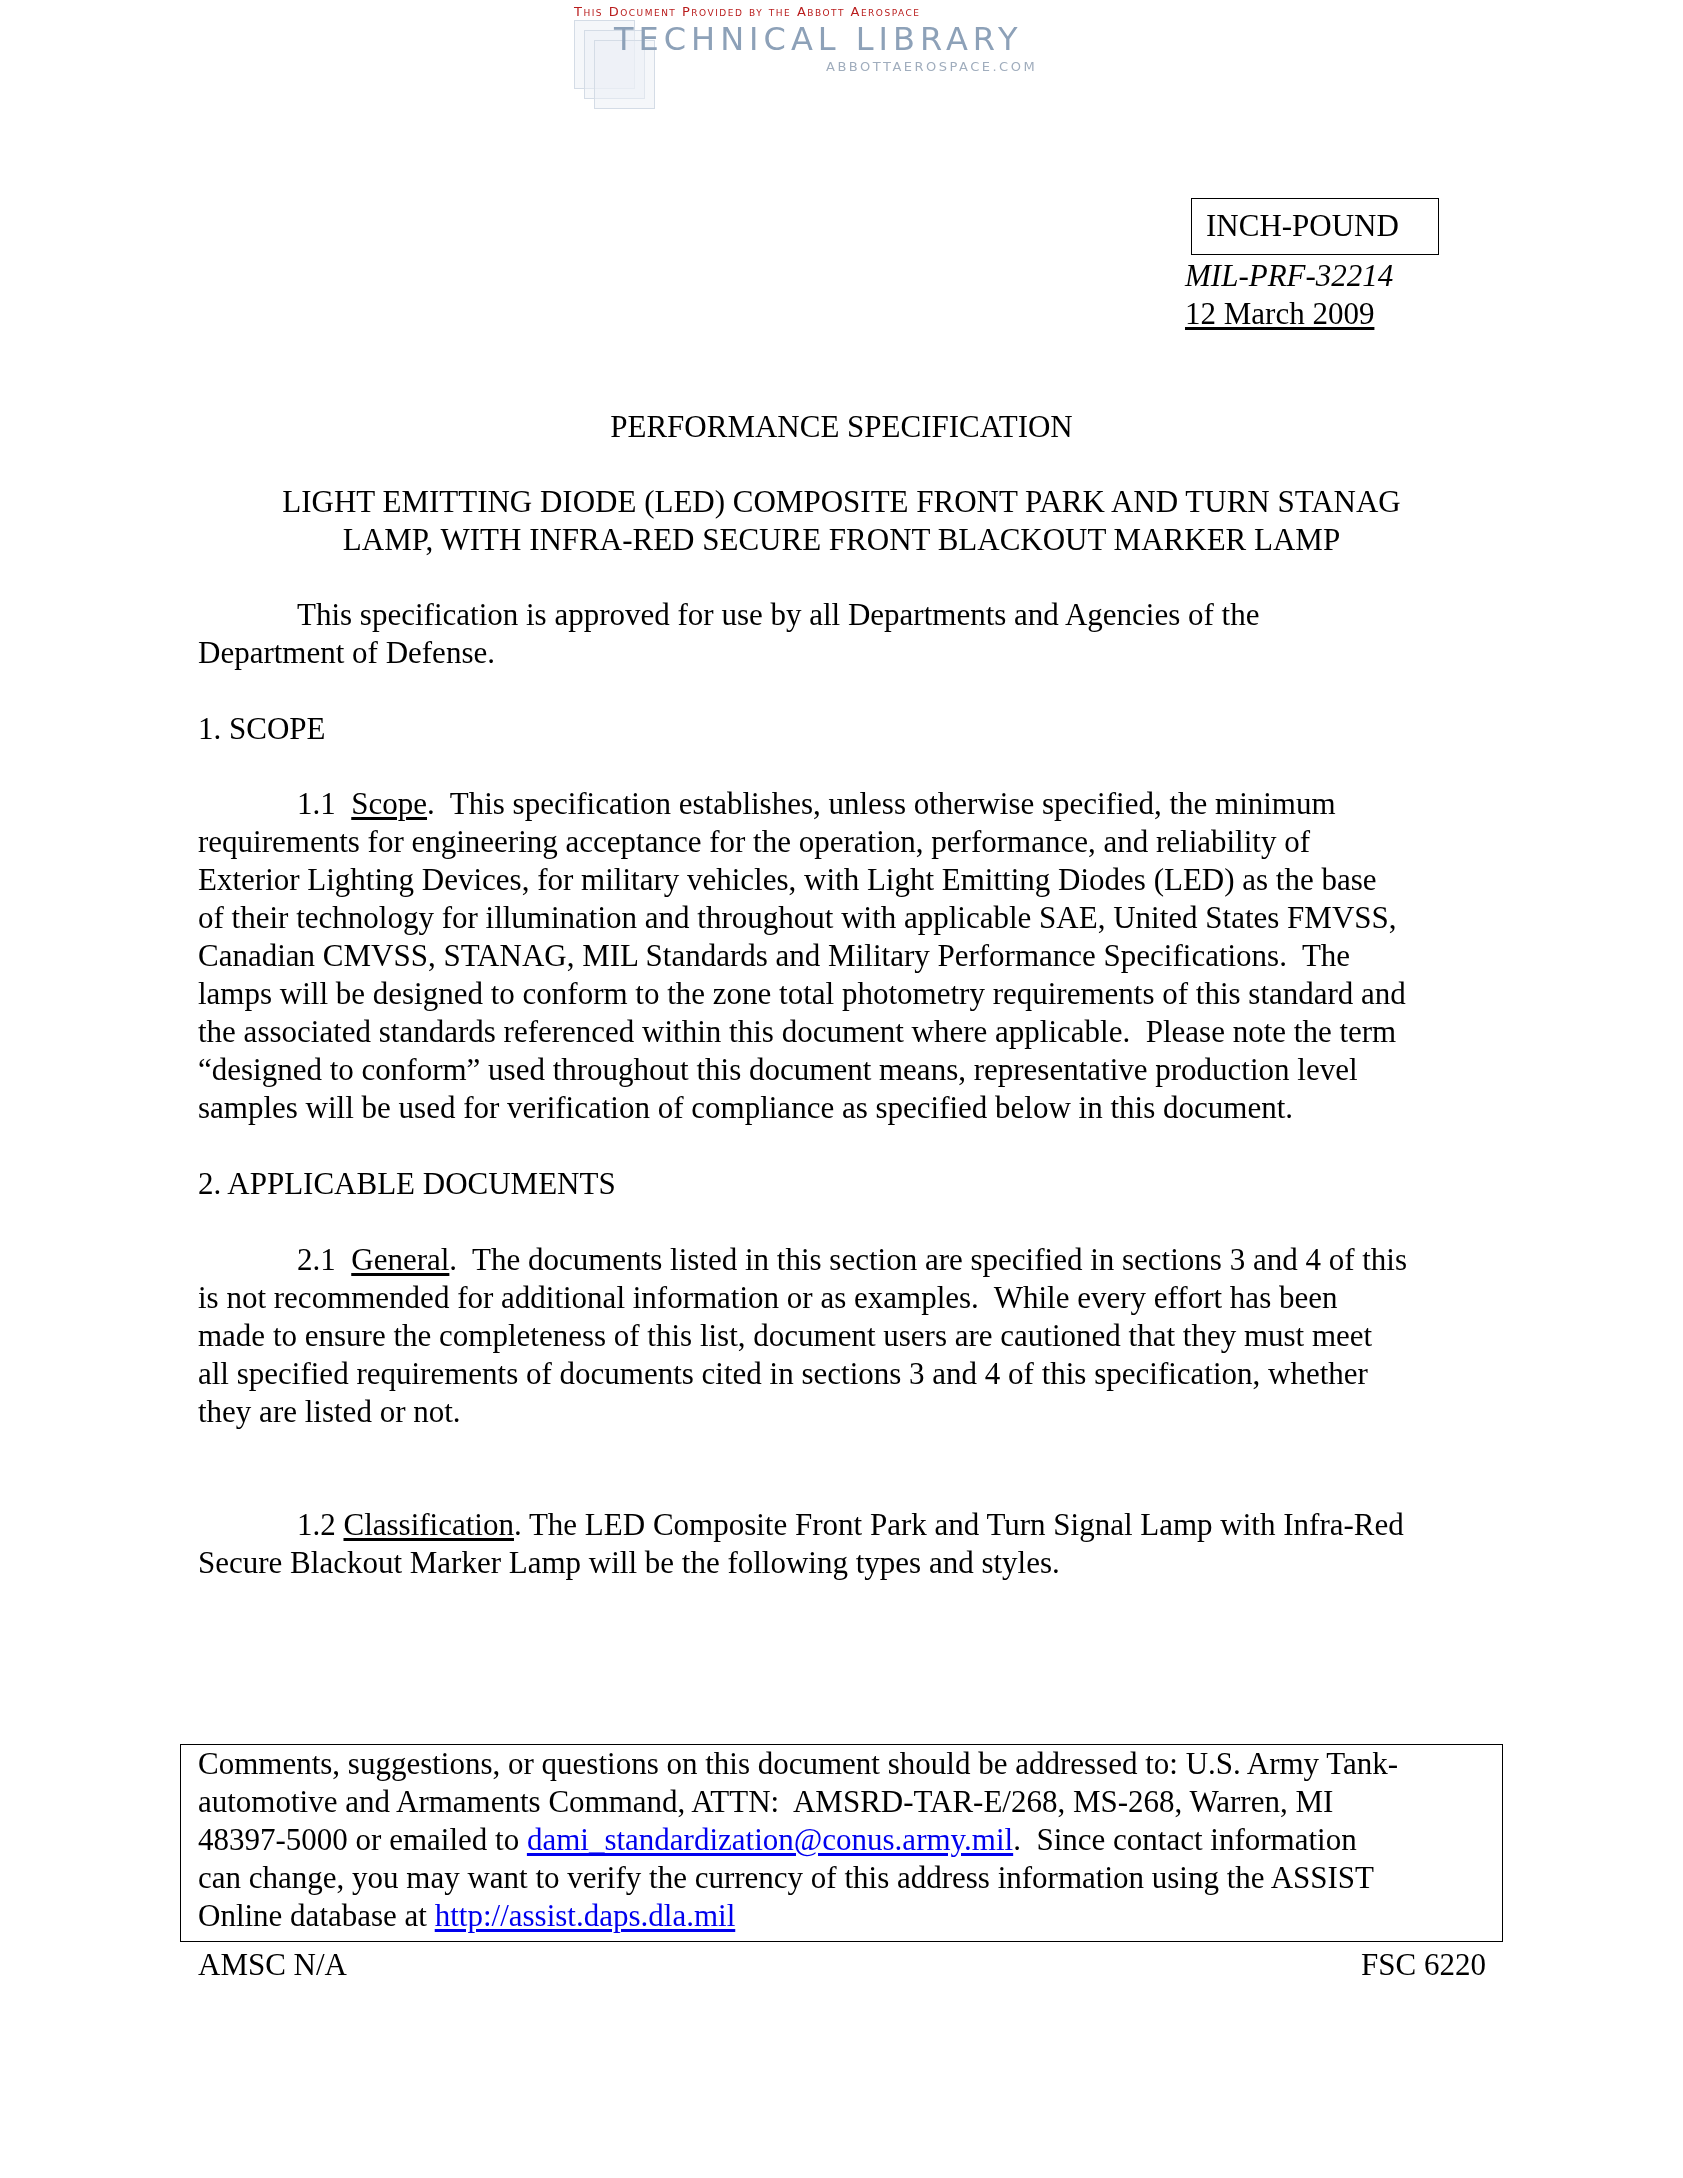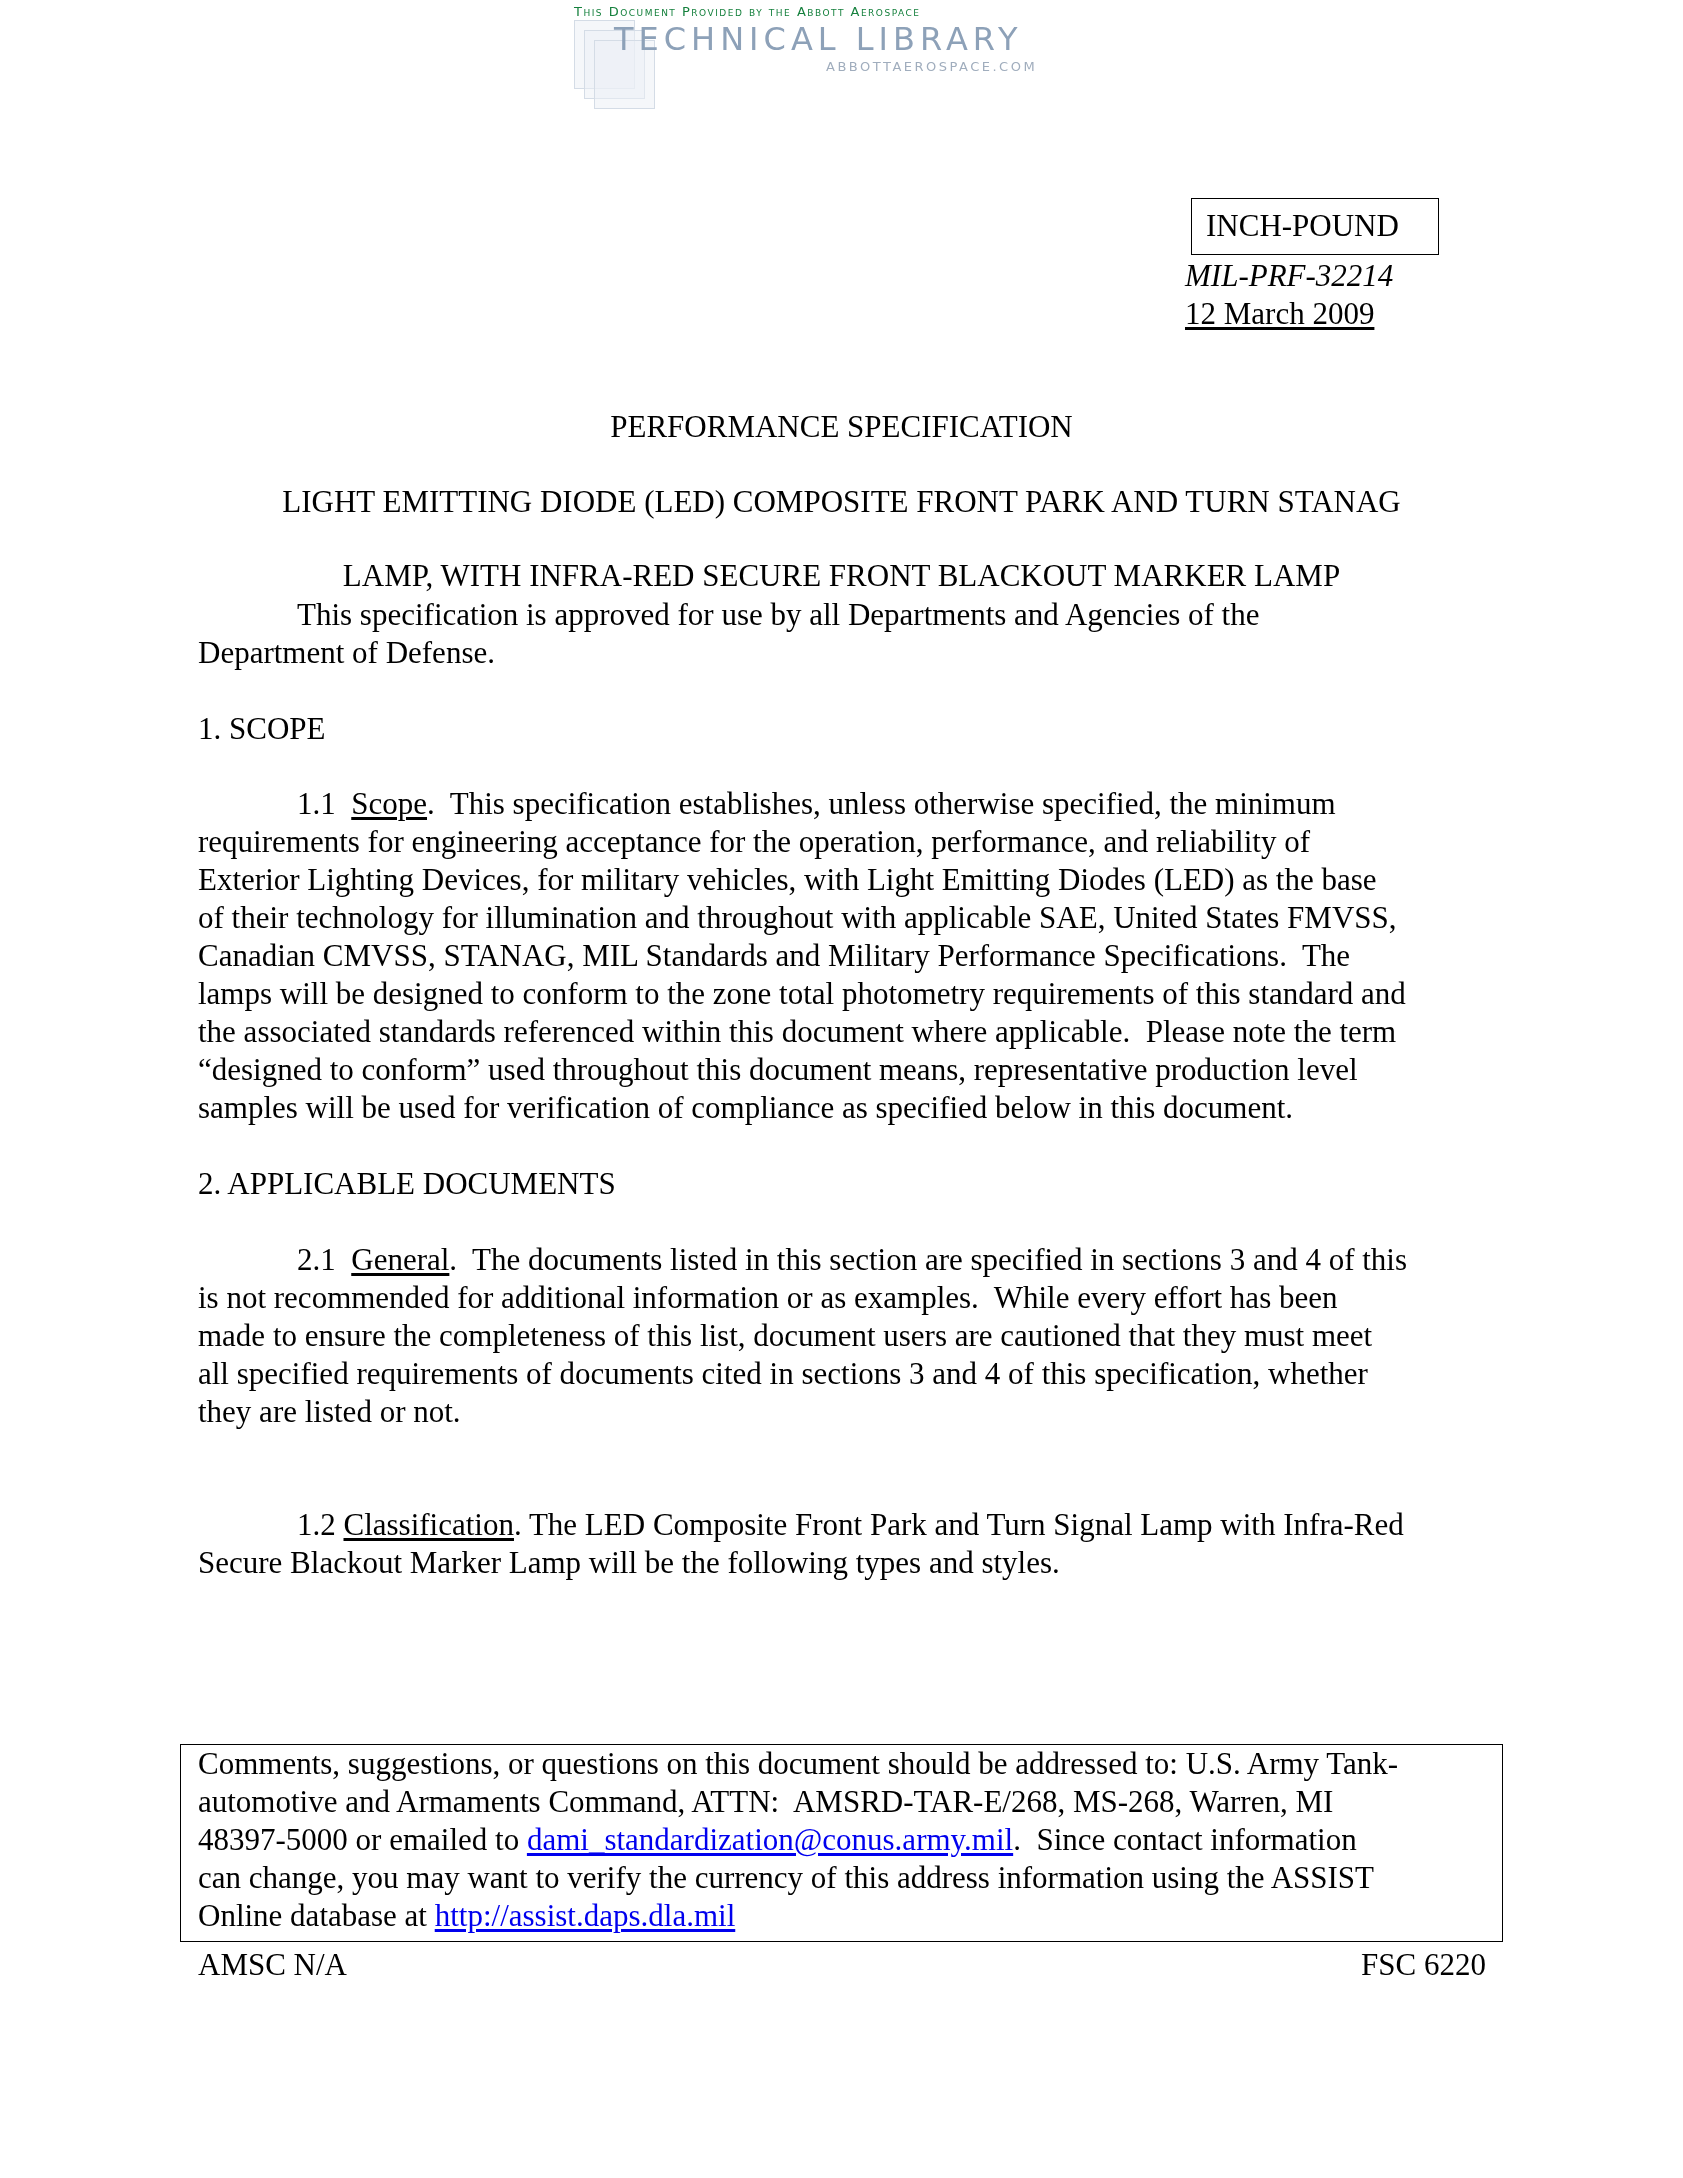--- a/index.html
+++ b/index.html
@@ -3,21 +3,21 @@
 <meta charset="utf-8">
 <style>
   html, body { margin: 0; padding: 0; background: #ffffff; }
   body { width: 1683px; height: 2178px; position: relative; overflow: hidden;
          font-family: "Liberation Serif", "DejaVu Serif", serif; color: #000; }
   .abs { position: absolute; }
   .t { font-size: 31px; line-height: 38px; white-space: nowrap; }
   .watermark { position: absolute; left: 564px; top: 2px; width: 525px; height: 107px; }
   .wm-pages { position: absolute; left: 10px; top: 18px; }
   .wm-page { position: absolute; width: 59px; height: 67px; border: 1.5px solid #d4dce6; background: rgba(235,240,246,0.5); }
-  .wm-line1 { position: absolute; left: 10px; top: 2px; font-family: "DejaVu Sans", sans-serif; font-size: 13px; letter-spacing: 1.5px; color: #15803d; white-space: nowrap; }
+  .wm-line1 { position: absolute; left: 10px; top: 2px; font-family: "DejaVu Sans", sans-serif; font-size: 13px; letter-spacing: 1.5px; color: #b91c1c; white-space: nowrap; }
   .wm-line2 { position: absolute; left: 50px; top: 18px; font-family: "DejaVu Sans", sans-serif; font-size: 32px; letter-spacing: 5px; color: #8da1b8; white-space: nowrap; }
   .wm-line3 { position: absolute; left: 262px; top: 57px; font-family: "DejaVu Sans", sans-serif; font-size: 13px; letter-spacing: 2.5px; color: #a0adbd; white-space: nowrap; }
   .inch-box { position: absolute; left: 1191px; top: 198px; width: 248px; height: 57px; border: 1.5px solid #000; box-sizing: border-box; }
   .inch-box span { position: absolute; left: 14px; top: 8px; font-size: 31px; line-height: 38px; }
   .u { text-decoration: underline; text-underline-offset: 3px; }
   .center { position: absolute; left: 0; width: 1683px; text-align: center; }
   .para { position: absolute; left: 198px; width: 1287px; font-size: 31px; line-height: 38px; }
   .para .line { display: block; white-space: nowrap; }
   .indent { padding-left: 99px; }
   .footer-box { position: absolute; left: 180px; top: 1744px; width: 1323px; height: 198px; border: 1.5px solid #000; box-sizing: border-box; }
@@ -40,21 +40,21 @@
 </div>
 
 <div class="inch-box">
   <span>INCH-POUND</span>
 </div>
 <div class="abs t" style="left:1185px; top:257px;font-style:italic;">MIL-PRF-32214</div>
 <div class="abs t u" style="left:1185px; top:295px;">12 March 2009</div>
 
 <div class="center t" style="top:408px;">PERFORMANCE SPECIFICATION</div>
 <div class="center t" style="top:483px;">LIGHT EMITTING DIODE (LED) COMPOSITE FRONT PARK AND TURN STANAG</div>
-<div class="center t" style="top:521px;margin-top:36px;">LAMP, WITH INFRA-RED SECURE FRONT BLACKOUT MARKER LAMP</div>
+<div class="center t" style="top:521px;">LAMP, WITH INFRA-RED SECURE FRONT BLACKOUT MARKER LAMP</div>
 
 <div class="para" style="top:596px;">
   <span class="line indent">This specification is approved for use by all Departments and Agencies of the</span>
   <span class="line">Department of Defense.</span>
 </div>
 
 <div class="abs t" style="left:198px; top:710px;">1.  SCOPE</div>
 
 <div class="para" style="top:785px;">
   <span class="line indent"><span style="white-space:pre;">1.1  </span><span class="u">Scope</span><span style="white-space:pre;">.  This specification establishes, unless otherwise specified, the minimum</span></span>

